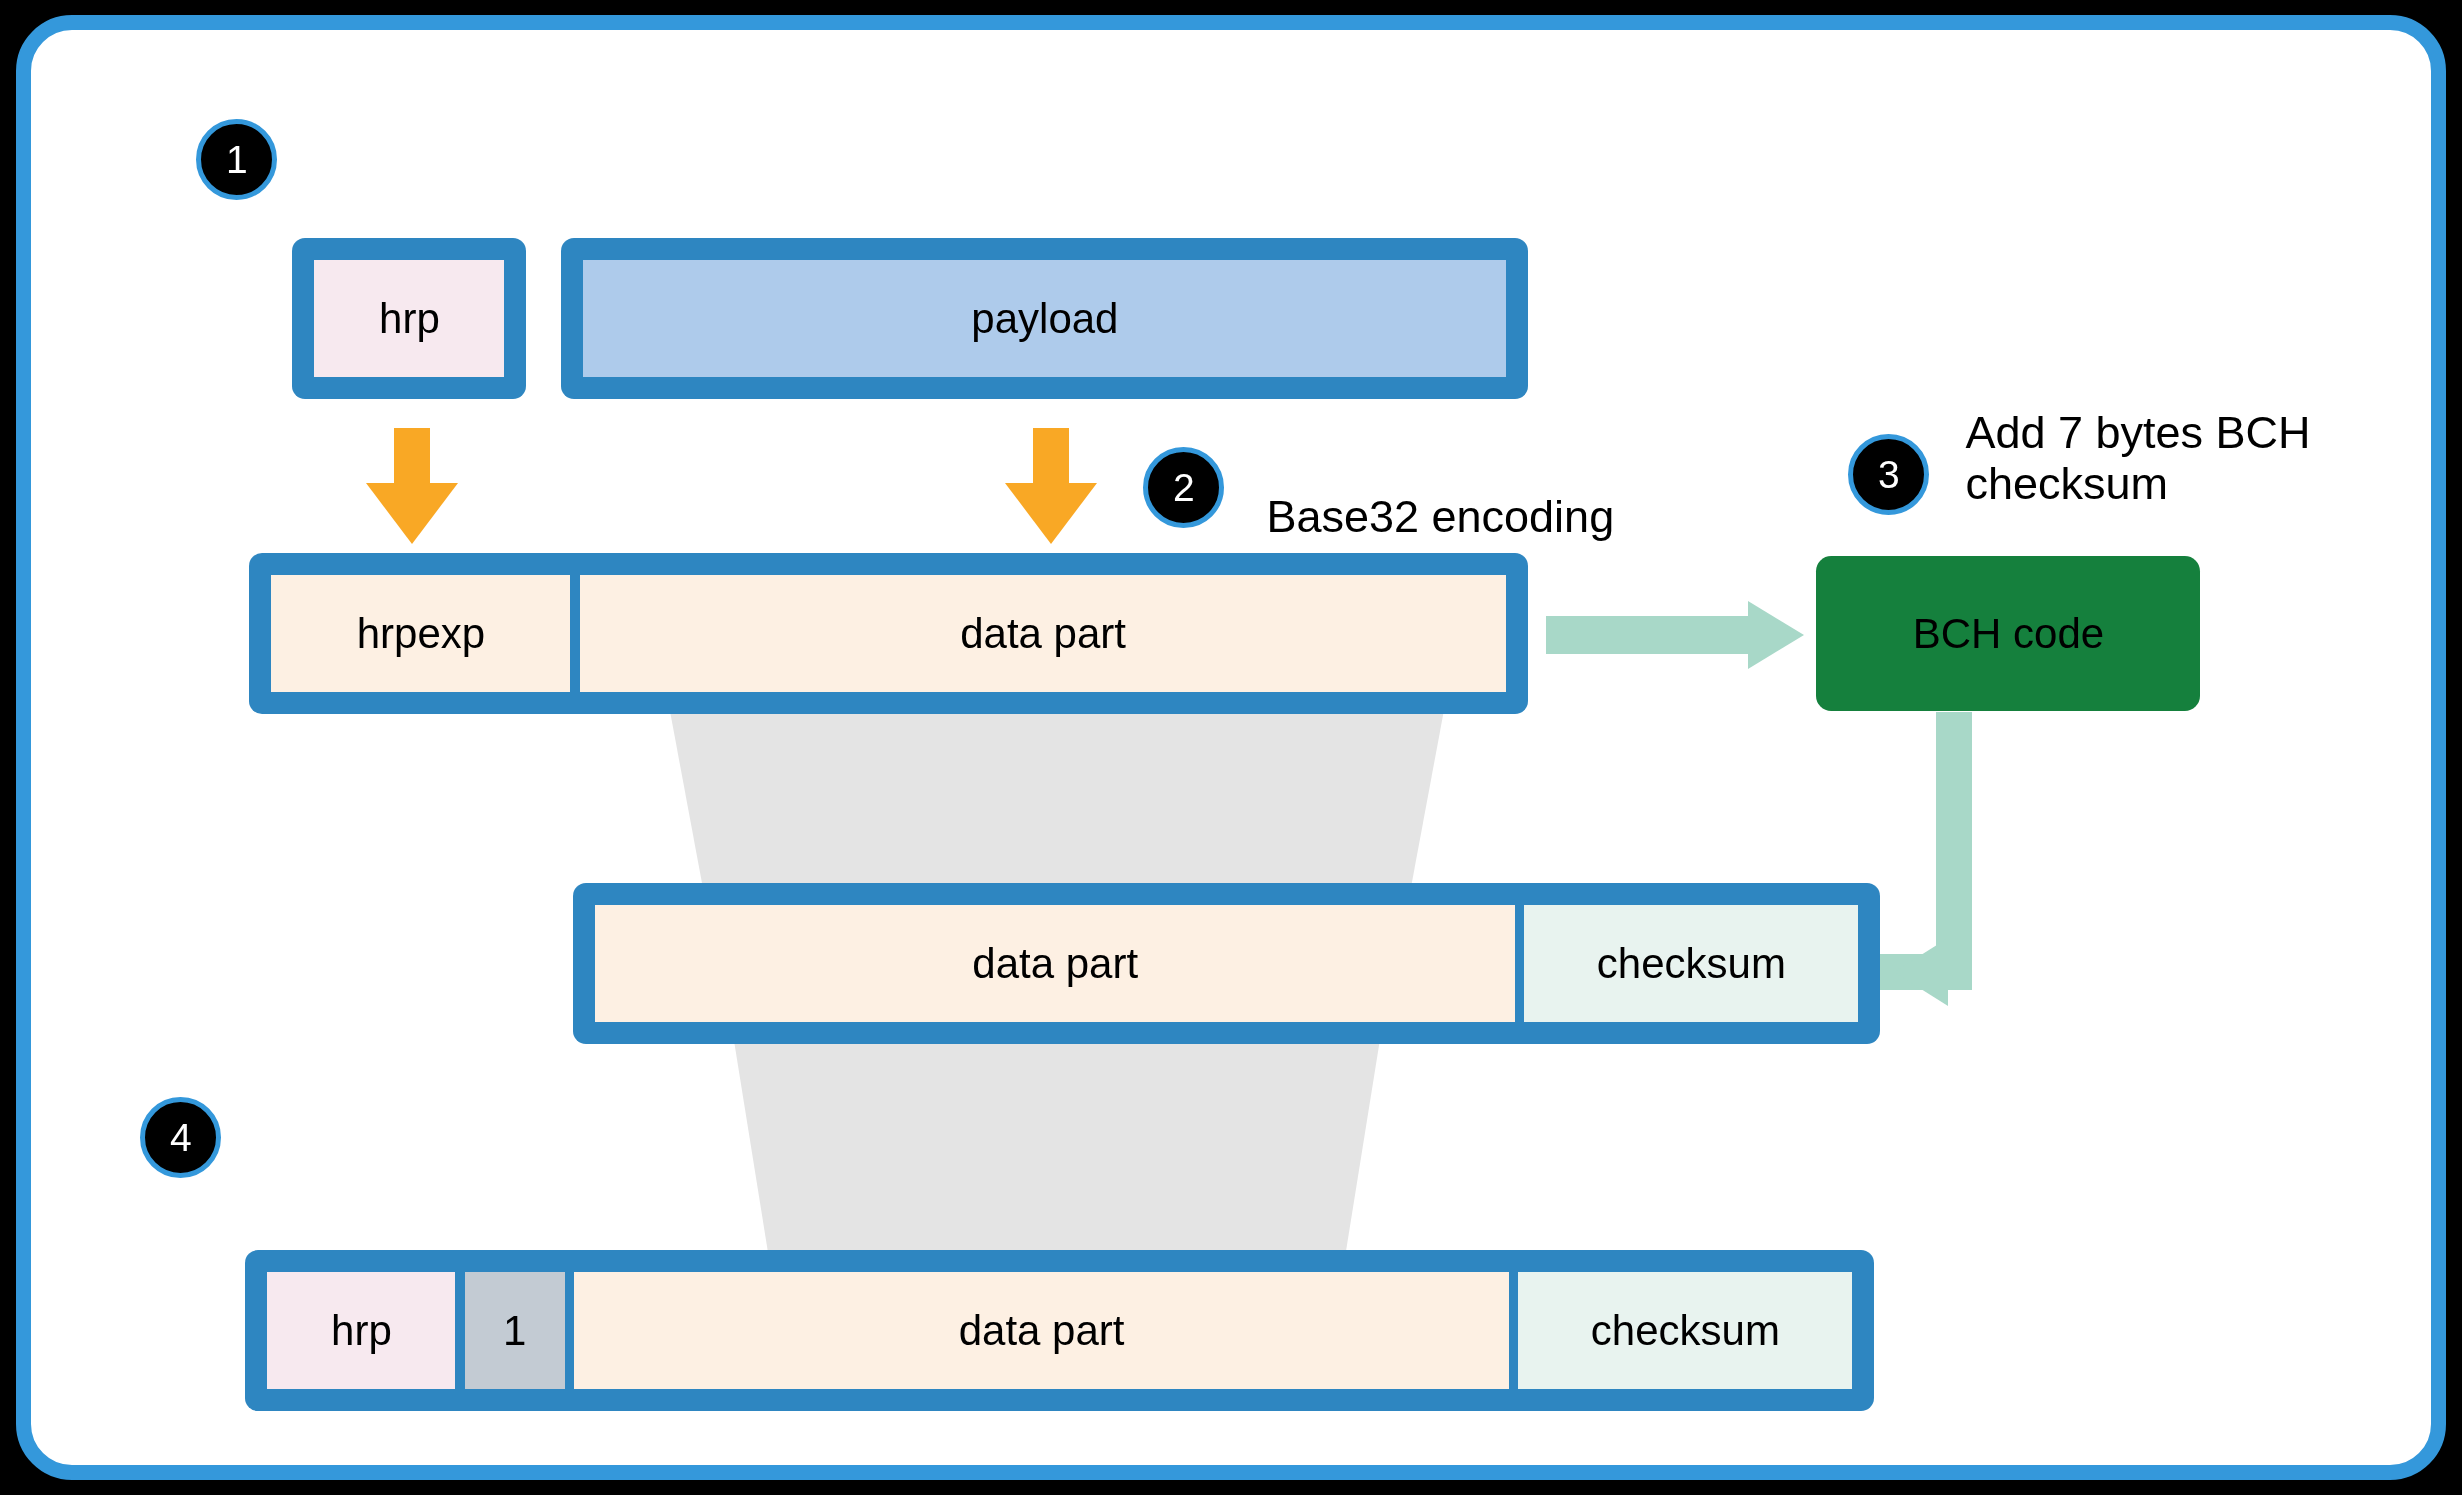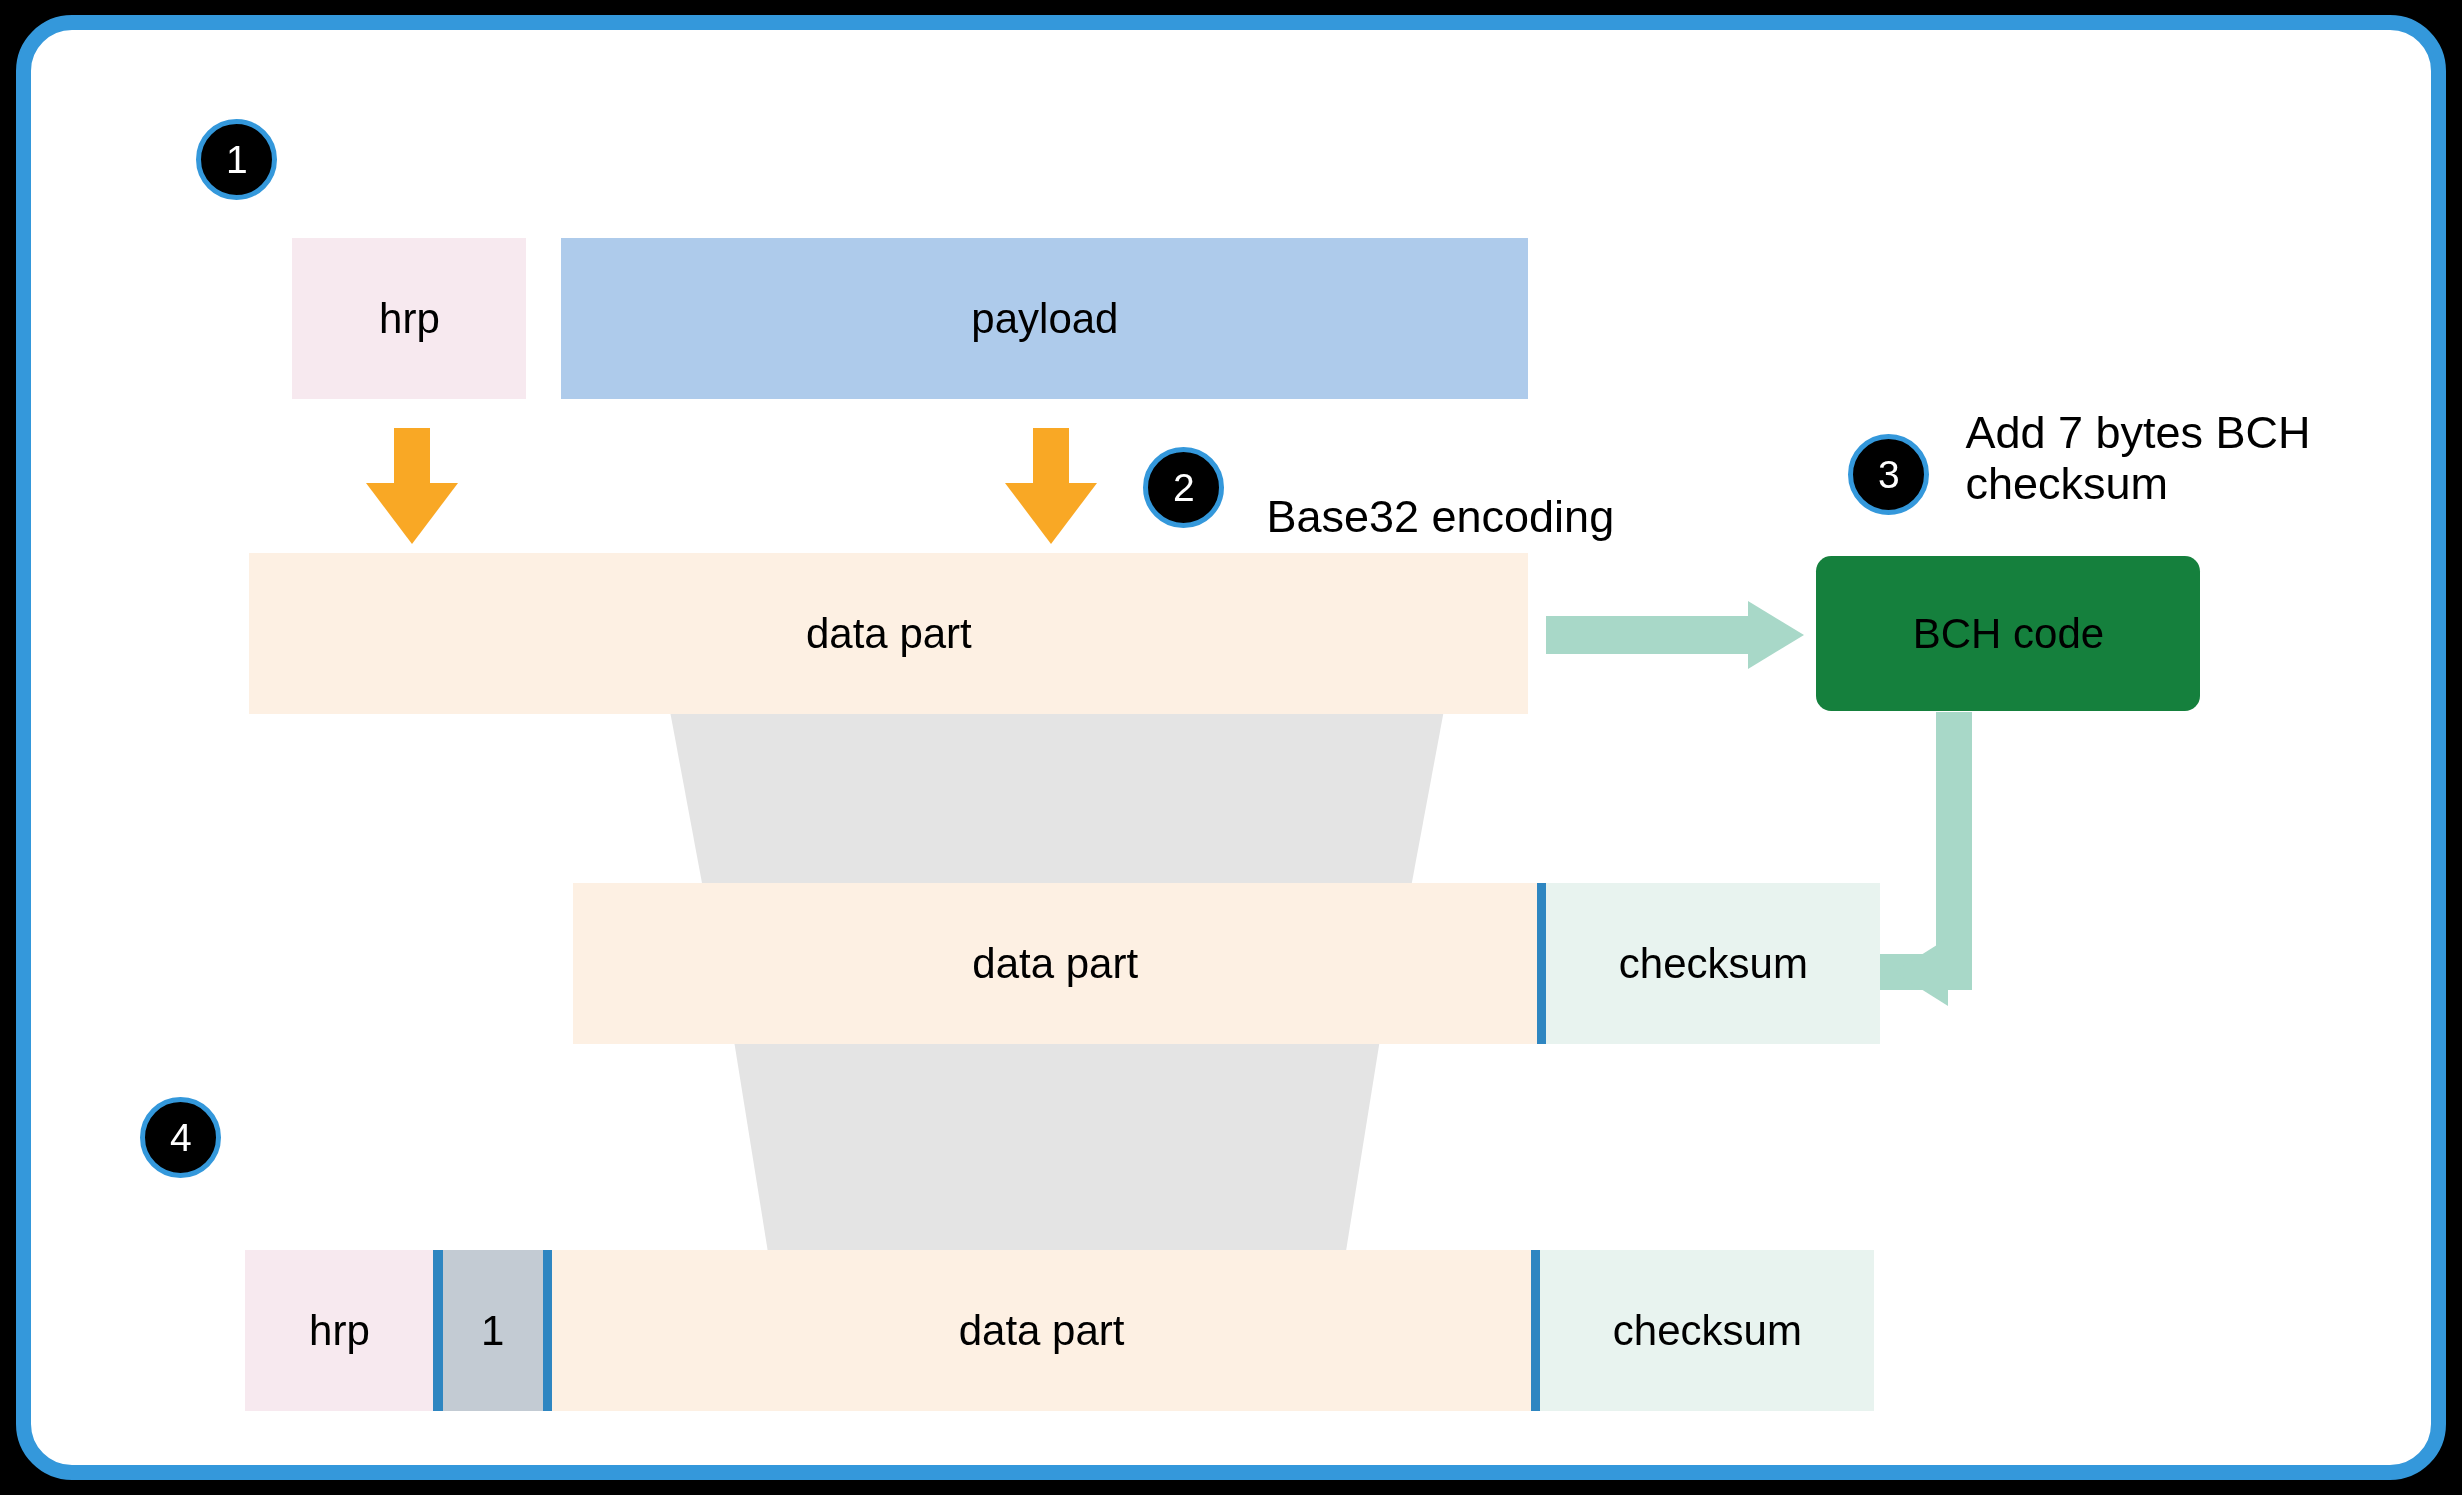--- a/index.html
+++ b/index.html
@@ -60,21 +60,21 @@
   }
 
   
   .bar {
     position: absolute;
     box-sizing: border-box;
     background: #2e86c1;
     border-radius: 13px;
     display: flex;
     align-items: stretch;
-    padding: 0;
+    padding: 22px;
     gap: 9.4px;
   }
   .seg {
     box-sizing: border-box;
     display: flex;
     align-items: center;
     justify-content: center;
     color: #000000;
     font-size: 42px;
     font-family: "Liberation Sans", sans-serif;
@@ -203,20 +203,21 @@
     </div>
 
     <div class="step-badge layer-front" style="left:1112px; top:417px; width:81px; height:81px;">2</div>
     <div class="step-label layer-front" style="left:1235px; top:416px;margin-top:46px;">Base32 encoding</div>
 
     <div class="step-badge layer-front" style="left:1817px; top:404px; width:81px; height:81px;">3</div>
     <div class="step-label layer-front" style="left:1934px; top:378px;">Add 7 bytes BCH
 checksum</div>
 
     <div class="bar layer-mid" style="left:218px; top:523px; width:1279px; height:161px;">
+      <div class="seg seg-data" style="flex:0 0 299px;">hrpexp</div>
       <div class="seg seg-data" style="flex:1 1 auto;">data part</div>
     </div>
 
     <div class="arrow-right layer-mid" style="left:1515px; top:571px; width:258px; height:68px;">
       <div class="shaft" style="width:202px;"></div>
       <div class="head"></div>
     </div>
 
     <div class="layer-mid" style="position:absolute; left:1785px; top:526px; width:384px; height:155px;
                 background:#15803d; border-radius:15.2px; display:flex;

